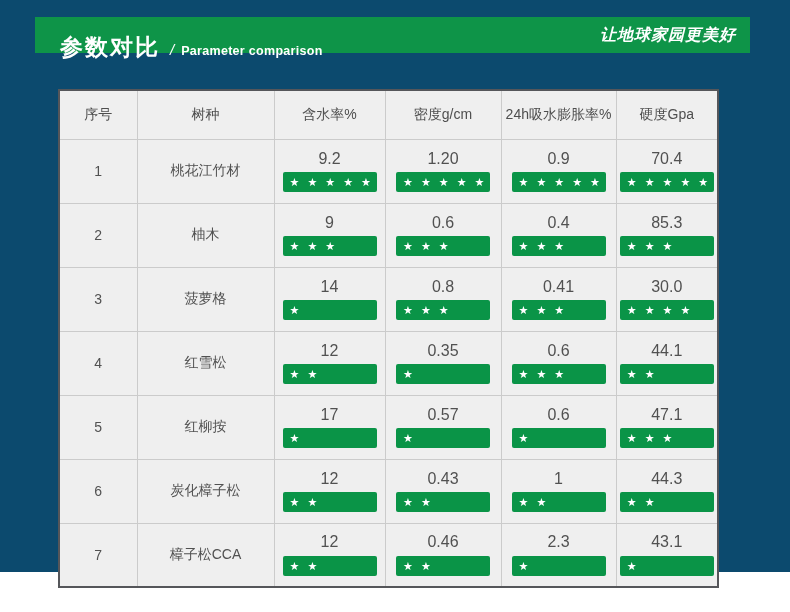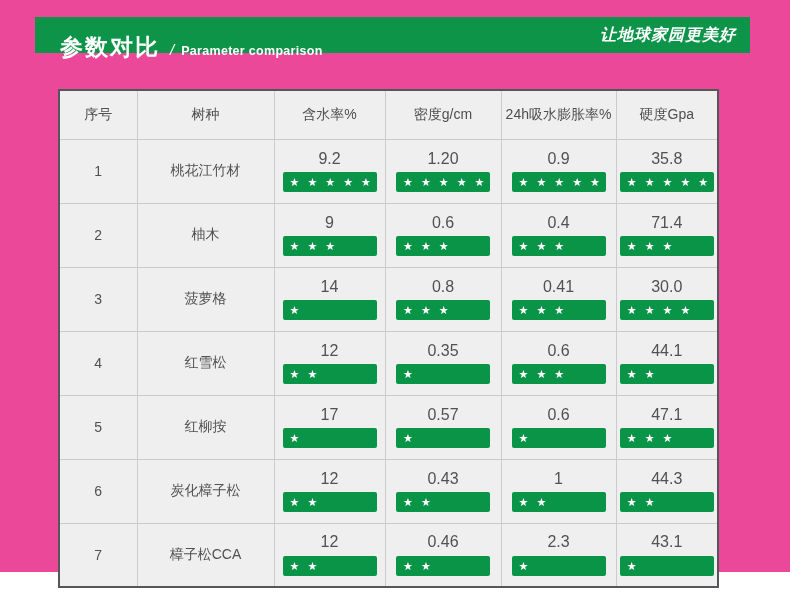--- a/index.html
+++ b/index.html
@@ -1,21 +1,21 @@
 <!DOCTYPE html>
 <html><head>
 <meta charset="utf-8">
 <style>
   * { margin:0; padding:0; box-sizing:border-box; }
   html,body { background:#ffffff; }
   body {
     width:790px; height:612px; position:relative; overflow:hidden;
     font-family:"Liberation Sans","DejaVu Sans",sans-serif;
   }
-  .page { position:relative; width:790px; height:572px; background:#ec4899; }
+  .page { position:relative; width:790px; height:572px; background:#0c4a6e; }
 
   
   .banner {
     position:absolute; left:35px; top:17px; width:715px; height:36px;
     background:#0e9448; color:#ffffff;
     display:flex; align-items:center; padding:0 14px 0 25px;
   }
   .title-group { display:flex; align-items:baseline; }
   .banner-cn { font-size:23px; font-weight:bold; letter-spacing:2px; }
   .banner-sep { font-size:15px; font-style:italic; margin:0 7px 0 10px; font-weight:normal; }
@@ -106,21 +106,21 @@
             <div class="metric-value">0.9</div>
             <div class="star-bar">
               <span class="star">★</span>
               <span class="star">★</span>
               <span class="star">★</span>
               <span class="star">★</span>
               <span class="star">★</span>
             </div>
           </td>
           <td>
-            <div class="metric-value">35.8</div>
+            <div class="metric-value">70.4</div>
             <div class="star-bar">
               <span class="star">★</span>
               <span class="star">★</span>
               <span class="star">★</span>
               <span class="star">★</span>
               <span class="star">★</span>
             </div>
           </td>
         </tr>
         <tr>
@@ -144,21 +144,21 @@
           </td>
           <td>
             <div class="metric-value">0.4</div>
             <div class="star-bar">
               <span class="star">★</span>
               <span class="star">★</span>
               <span class="star">★</span>
             </div>
           </td>
           <td>
-            <div class="metric-value">71.4</div>
+            <div class="metric-value">85.3</div>
             <div class="star-bar">
               <span class="star">★</span>
               <span class="star">★</span>
               <span class="star">★</span>
             </div>
           </td>
         </tr>
         <tr>
           <td class="cell-no">3</td>
           <td class="cell-species">菠萝格</td>

